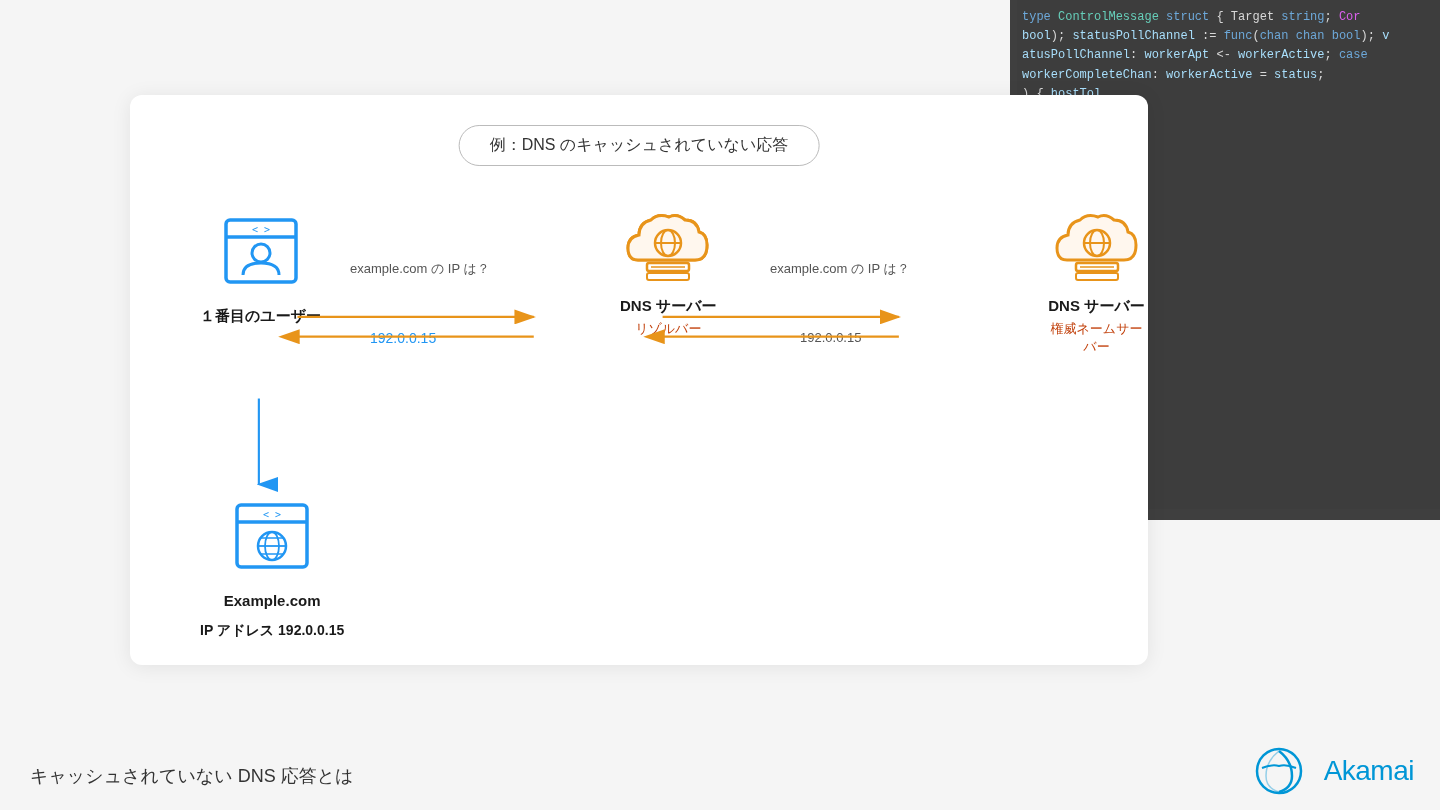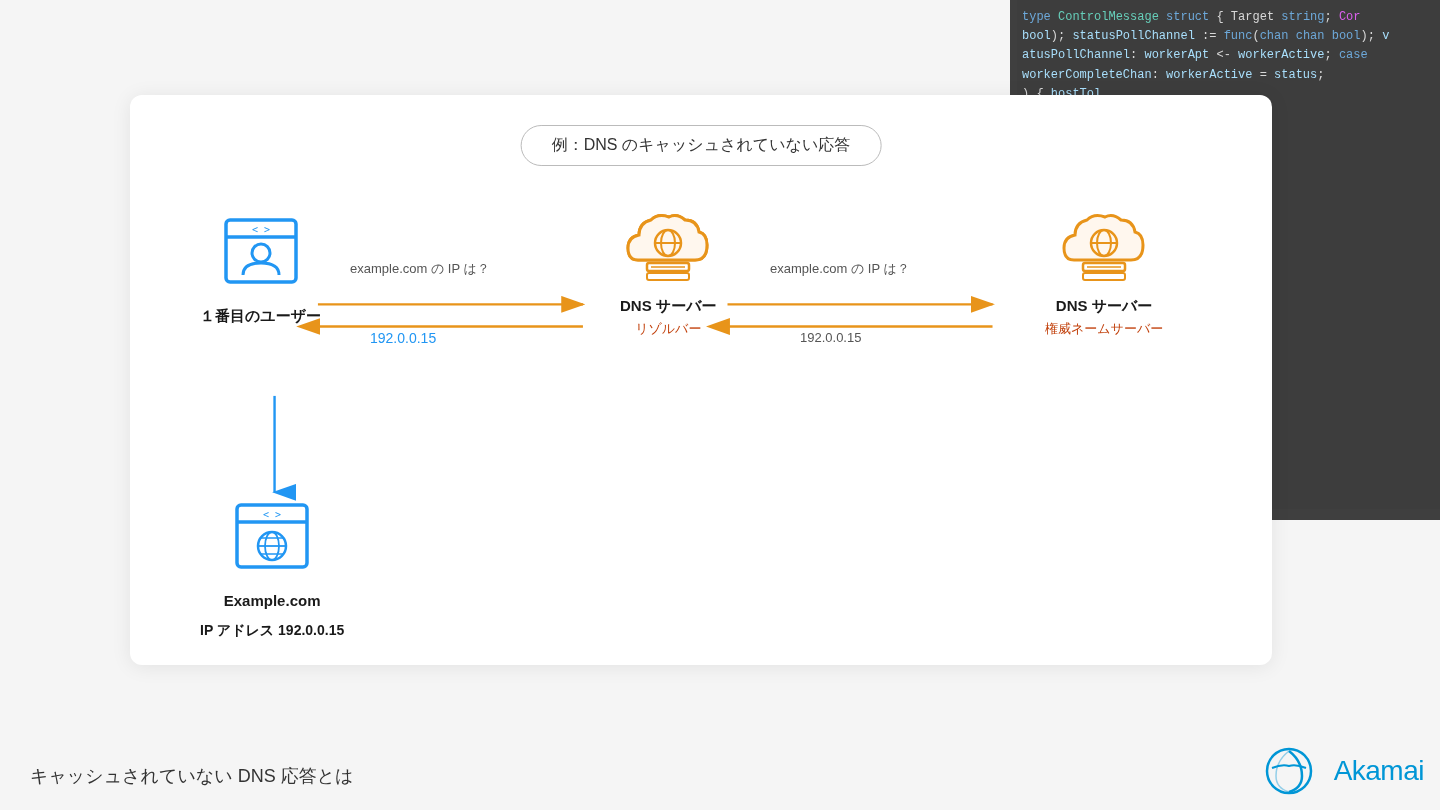--- a/index.html
+++ b/index.html
@@ -34,21 +34,21 @@
     .code-type { color: #4ec9b0; }
     .code-string { color: #ce9178; }
     .code-var { color: #9cdcfe; }
     .code-orange { color: #d946ef; }
 
     
     .main-card {
       position: absolute;
       top: 95px;
       left: 130px;
-      width: 1142px;
+      width: 1018px;
       height: 570px;
       background: #ffffff;
       border-radius: 12px;
       box-shadow: 0 2px 20px rgba(0,0,0,0.08);
       z-index: 1;
     }
 
     
     .node {
       position: absolute;
@@ -94,21 +94,21 @@
       color: #333;
       font-weight: 400;
       z-index: 2;
       text-align: center;
     }
 
     
     .akamai-logo {
       position: absolute;
       bottom: 14px;
-      right: 16px;
+      right: 26px;
       display: flex;
       align-items: center;
       gap: 20px;
       z-index: 2;
       justify-content: center;
     }
 
     .akamai-logo-text {
       font-size: 28px;
       font-weight: 300;

